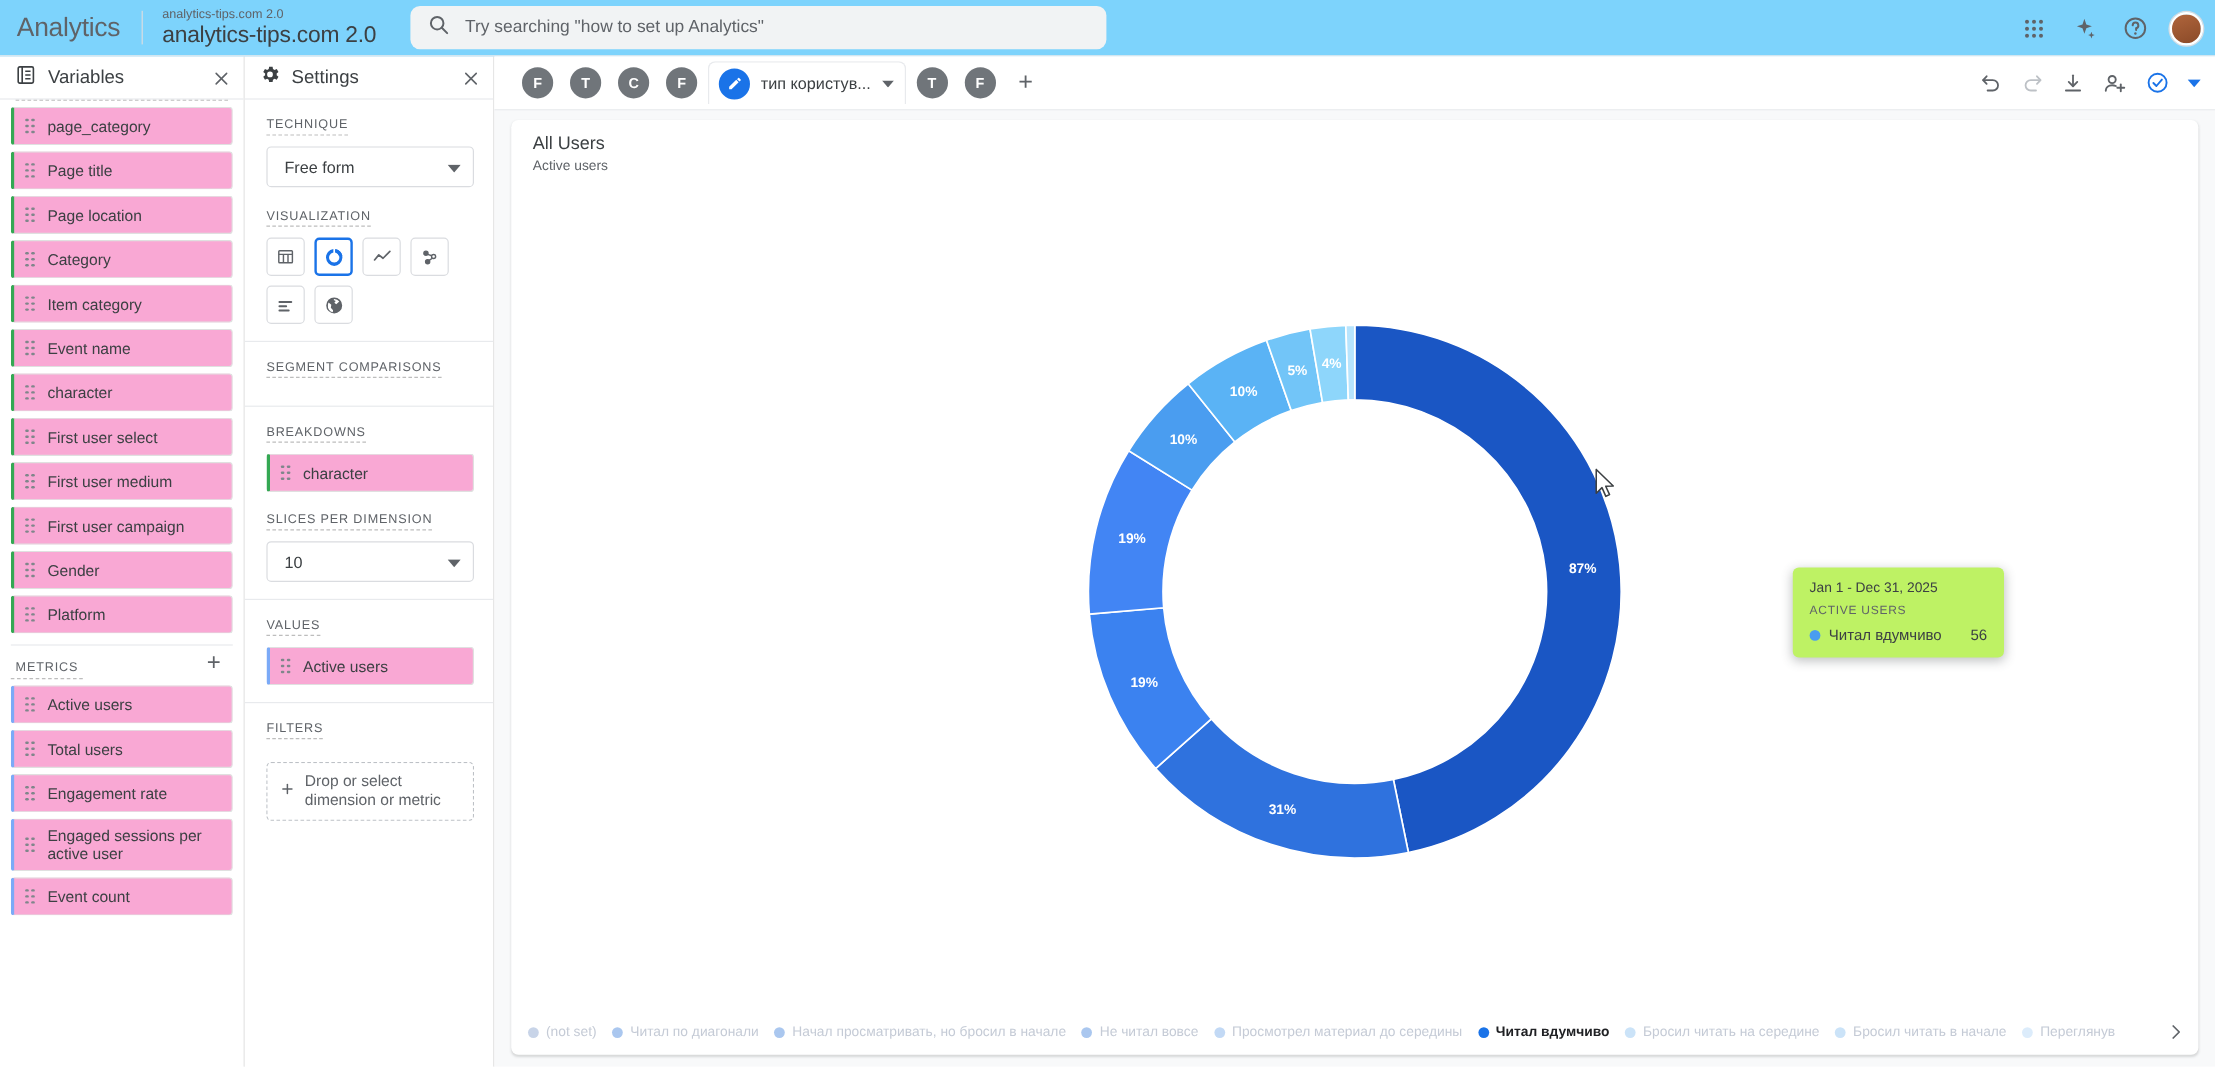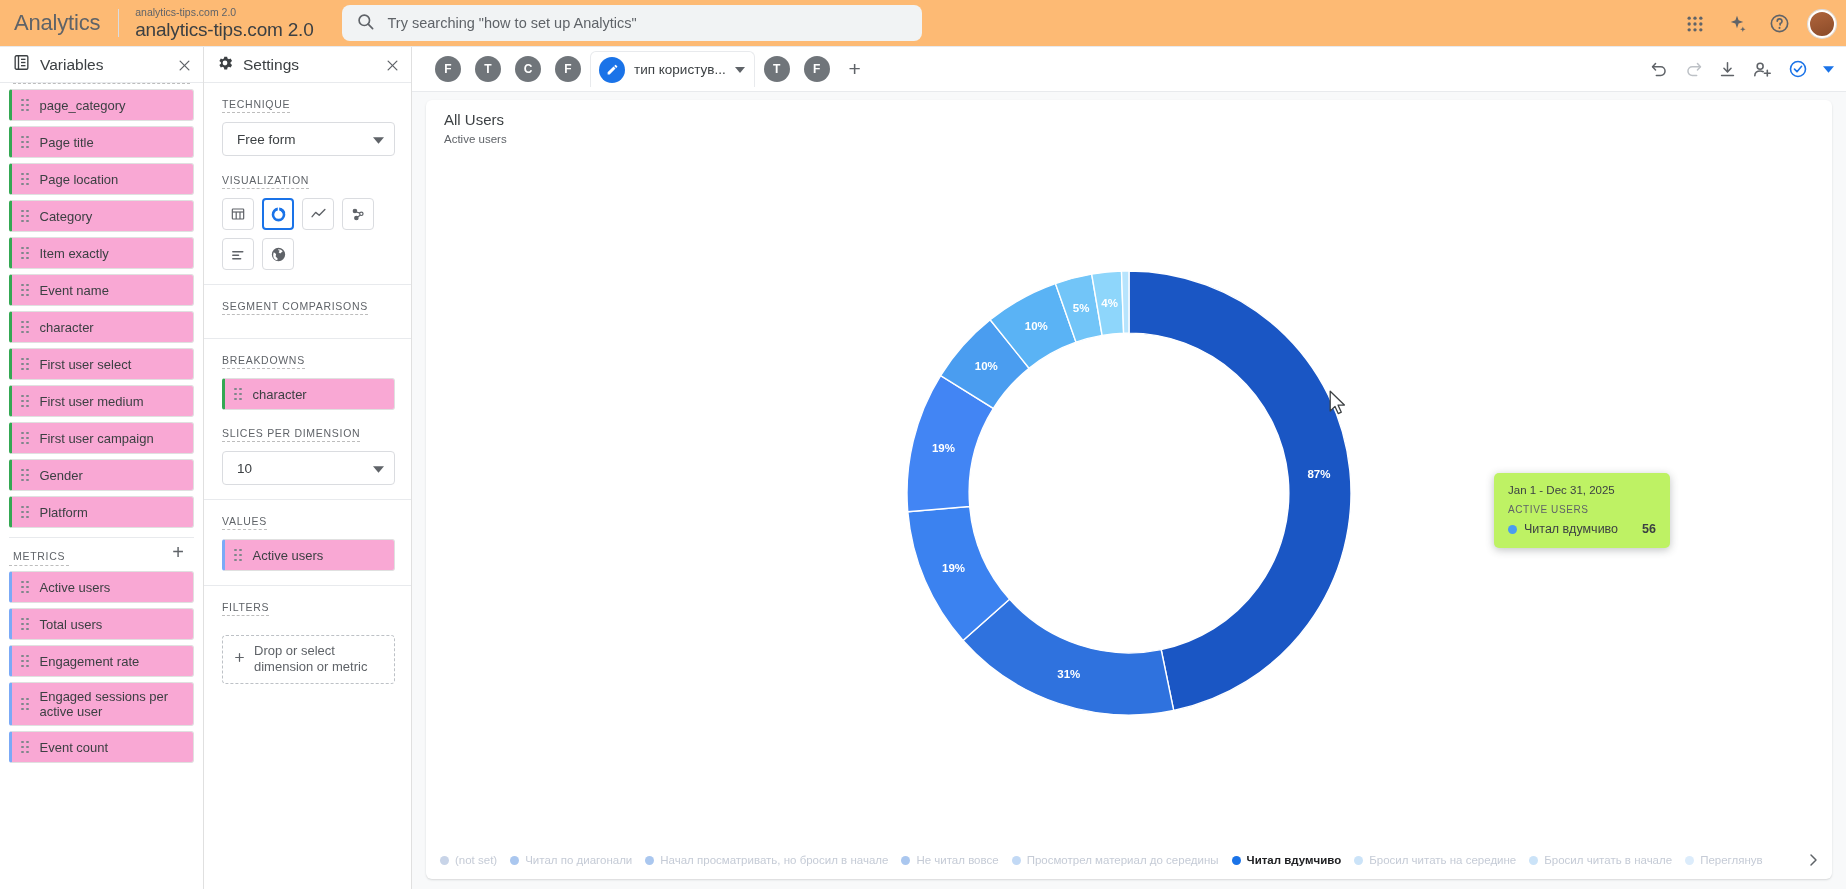--- a/index.html
+++ b/index.html
@@ -7,21 +7,21 @@
     width: 1846px; height: 889px;
     font-family: "Liberation Sans", sans-serif;
     background: #fff; overflow: hidden;
     -webkit-font-smoothing: antialiased;
   }
 
   
   .topbar {
     height: 47px; width: 100%;
     display: flex; align-items: center;
-    background: #fdba74;
+    background: #7dd3fc;
     border-bottom: 1px solid #e8eaed;
     position: relative;
   }
   .brand {
     font-size: 22px; color: #5f6368; letter-spacing: -.2px;
     padding: 0 18px 0 14px; font-weight: 400;
   }
   .brand-divider { width: 1px; height: 28px; background: #dadce0; }
   .prop {
     padding: 0 16px 0 16px; line-height: 1.05;
@@ -195,21 +195,21 @@
   .tooltip {
     position: absolute; left: 1068px; top: 328px;
     width: 176px; background: #bef264; border-radius: 5px;
     box-shadow: 0 2px 9px rgba(60,64,67,.32); padding: 11px 14px 12px 14px;
   }
   .tt-date { font-size: 11.5px; color: #3c4043; margin-bottom: 8px; }
   .tt-metric { font-size: 10px; letter-spacing: .6px; color: #5f6368;
     text-transform: uppercase; margin-bottom: 7px; }
   .tt-row { display: flex; align-items: center; gap: 7px; font-size: 12.5px; color: #3c4043; }
   .tt-dot { width: 9px; height: 9px; border-radius: 50%; flex: 0 0 auto; }
-  .tt-val { margin-left: auto; font-weight: 700; font-size: 12.5px; }
+  .tt-val { margin-left: auto; font-weight: 400; font-size: 12.5px; }
 
   .legend {
     height: 38px; flex: 0 0 38px; display: flex; align-items: center;
     padding: 0 34px 0 14px; gap: 0; position: relative; overflow: hidden;
   }
   .leg-item { display: flex; align-items: center; gap: 6px;
     font-size: 11.5px; color: #c5cbd6; white-space: nowrap;
     margin-right: 13px; cursor: pointer; }
   .leg-item.on { color: #202124; font-weight: 700; }
   .leg-dot { width: 9px; height: 9px; border-radius: 50%; flex: 0 0 auto; }
@@ -339,21 +339,21 @@
           </div>
           <div class="chip">
             <span class="grip">
               <i></i>
               <i></i>
               <i></i>
               <i></i>
               <i></i>
               <i></i>
             </span>
-            <span>Item exactly</span>
+            <span>Item category</span>
           </div>
           <div class="chip">
             <span class="grip">
               <i></i>
               <i></i>
               <i></i>
               <i></i>
               <i></i>
               <i></i>
             </span>

